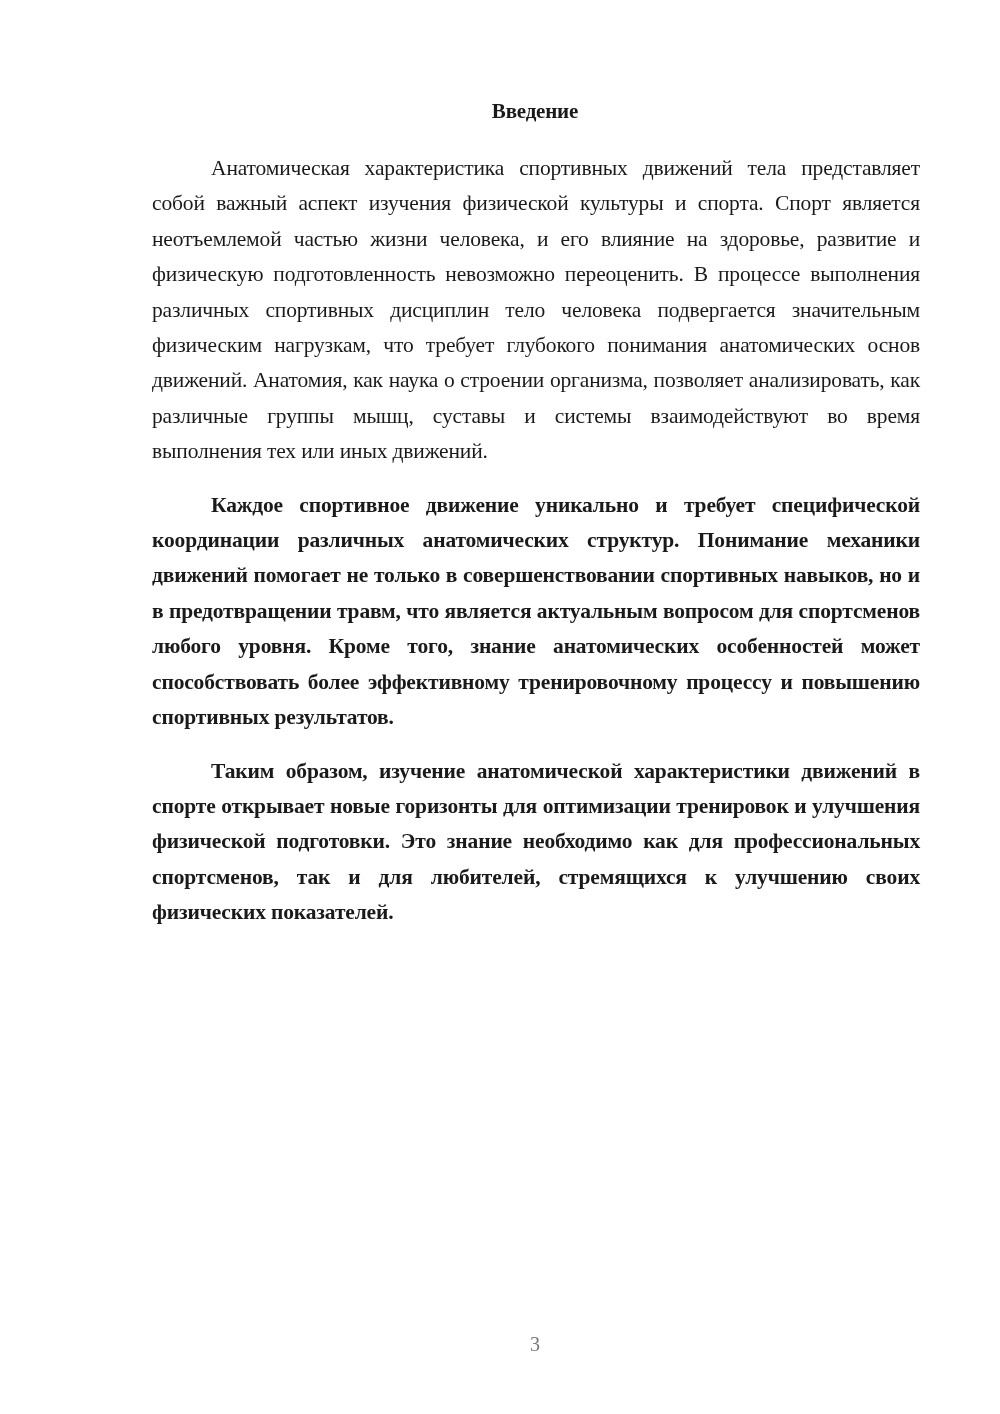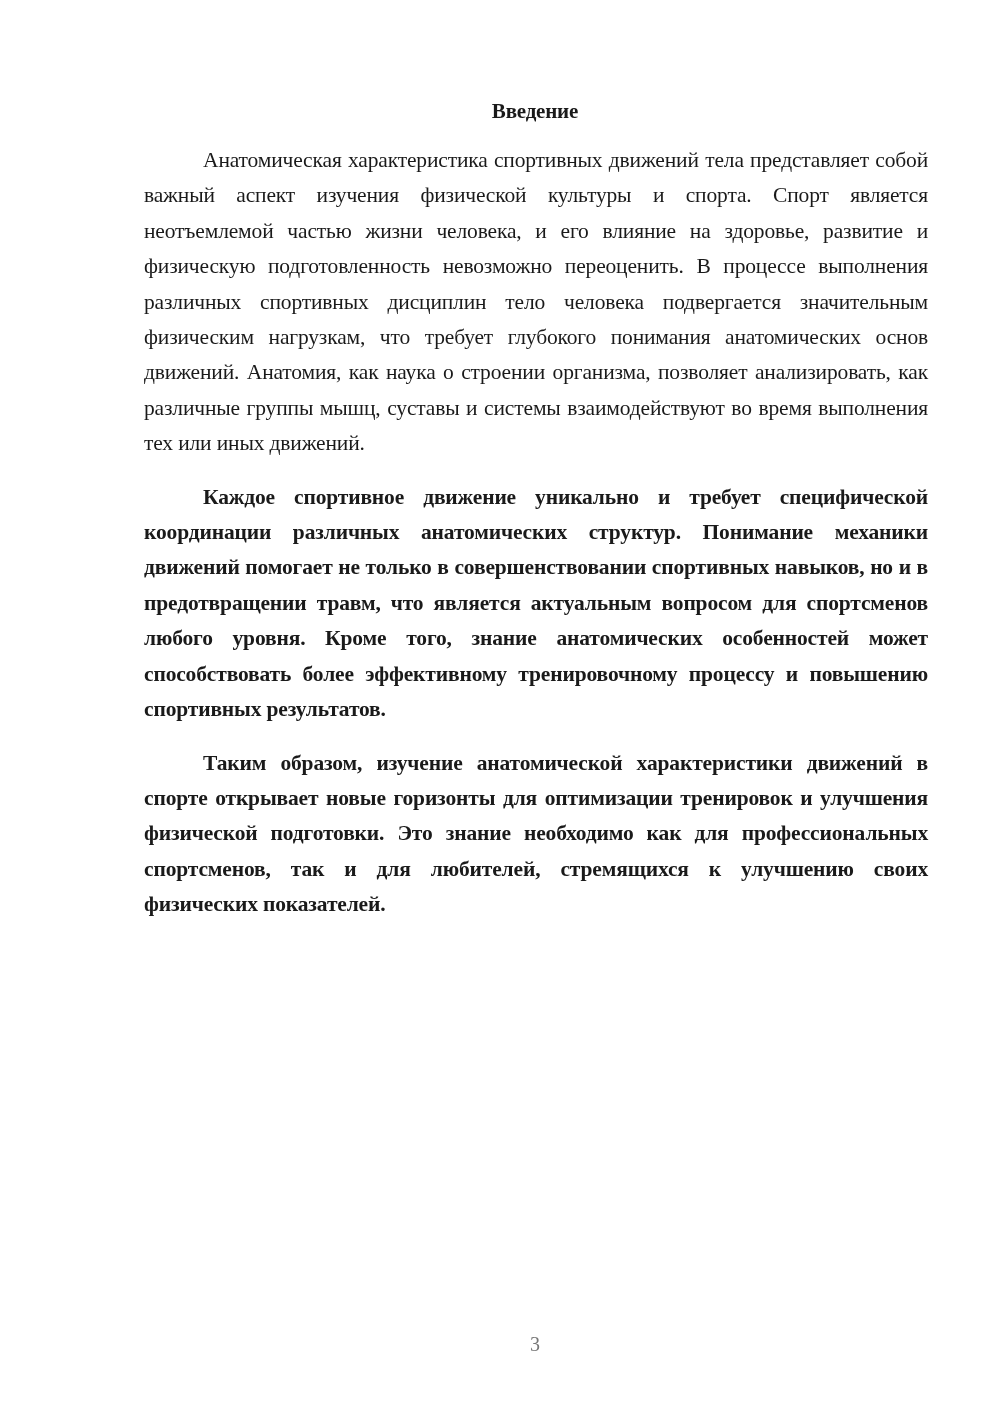--- a/index.html
+++ b/index.html
@@ -34,21 +34,21 @@
       line-height: 28px;
       letter-spacing: -0.2px;
     }
     .content {
       position: absolute;
       left: 144px;
       top: 143px;
       width: 784px;
     }
     .para {
-      margin: 0;
+      margin: 8px;
       font-size: 21.5px;
       line-height: 35.4px;
       text-align: justify;
       text-indent: 59px;
       letter-spacing: -0.15px;
       word-spacing: 0px;
     }
     .para + .para {
       margin-top: 18px;
       font-weight: bold;

